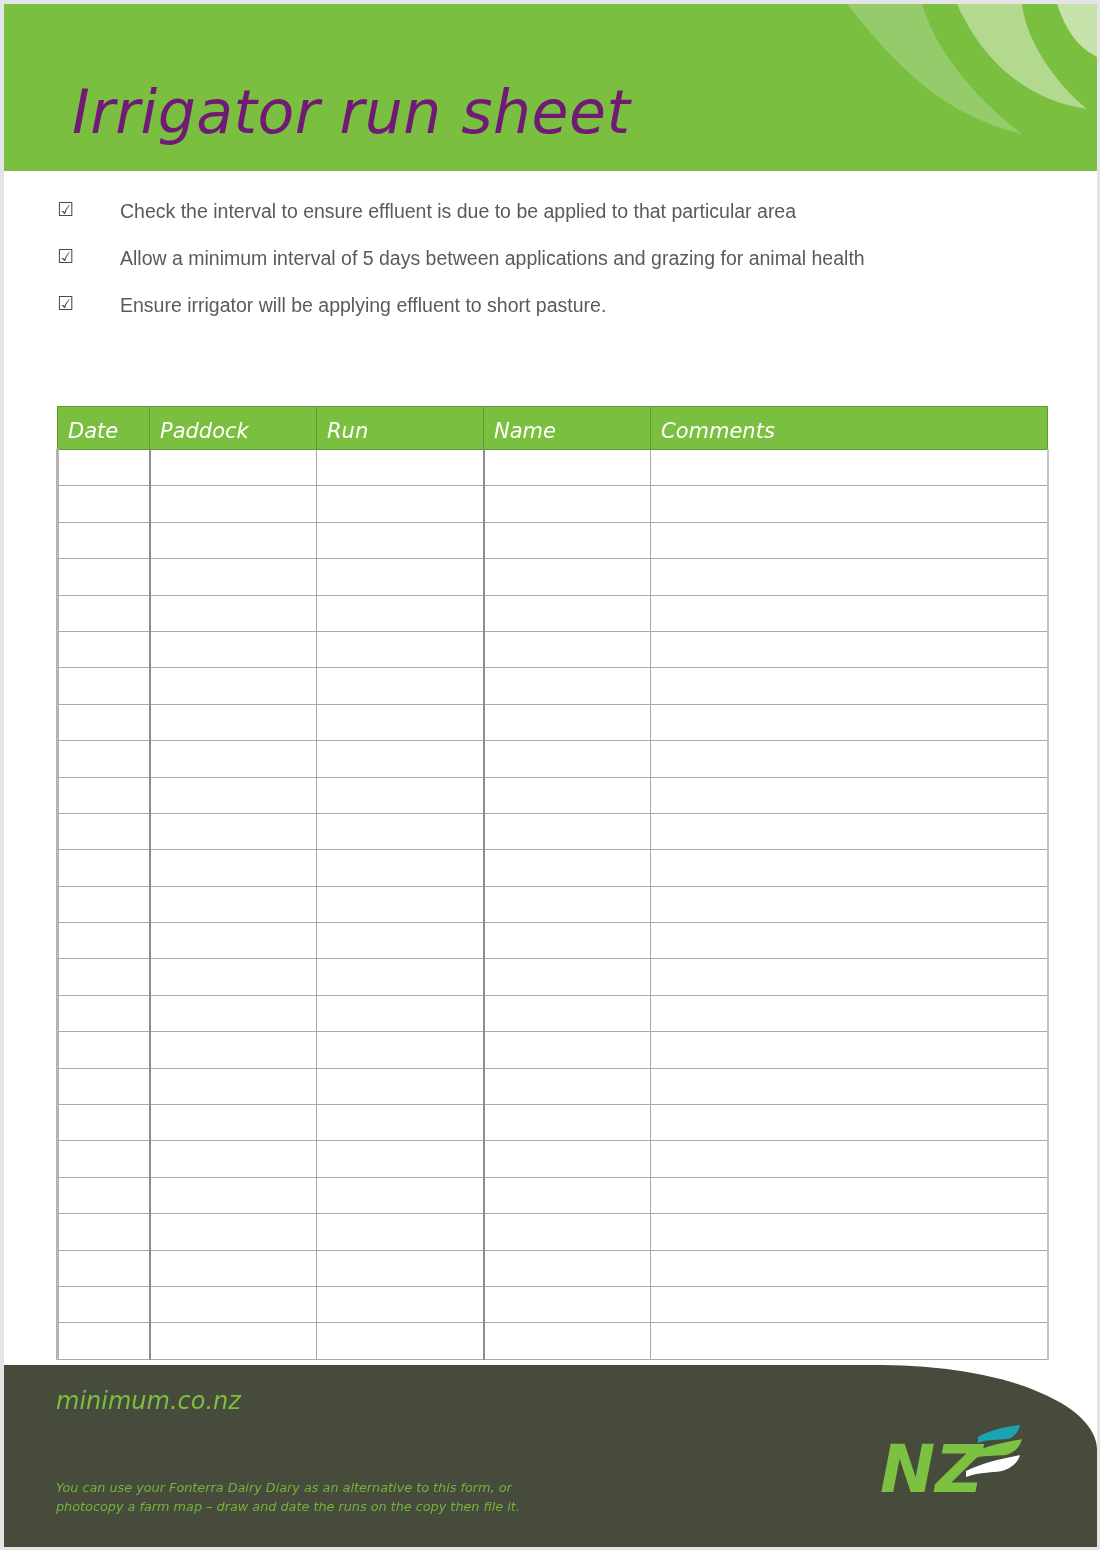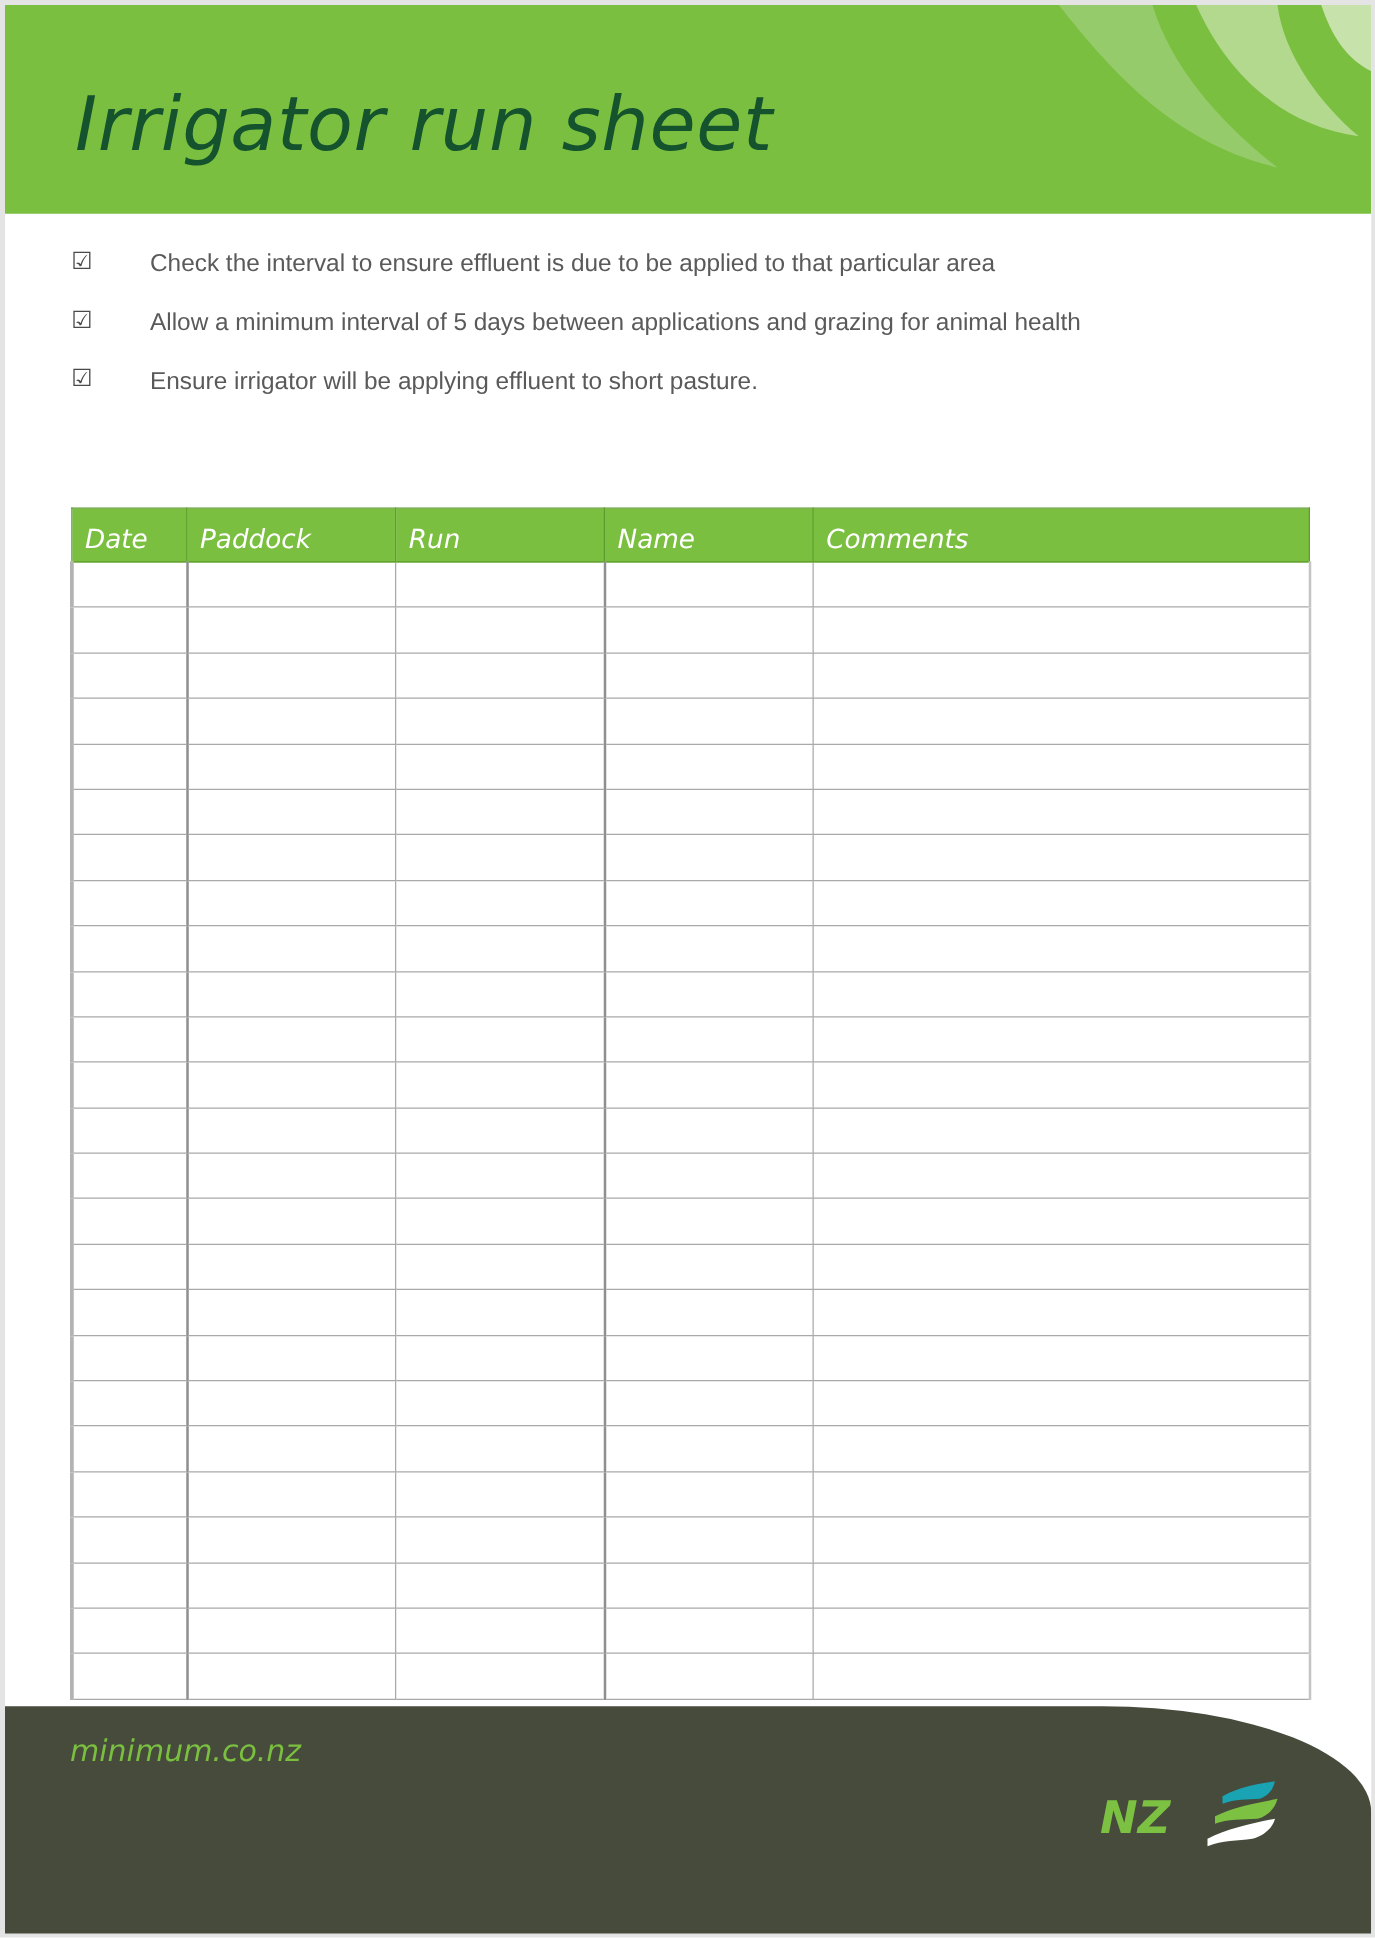--- a/index.html
+++ b/index.html
@@ -22,24 +22,24 @@
     width: 1093px; height: 167px;
     background: #7abf3f;
     overflow: hidden;
   }
   .header svg.swoosh { position: absolute; right: 0; top: 0; }
   .title {
     position: absolute; left: 52px; top: 62px;
     font-family: "DejaVu Sans", sans-serif;
     font-style: italic;
     font-size: 60px;
-    color: #14532d;
+    color: #701a75;
     letter-spacing: 0.5px;
     line-height: 1;
-    margin: 4px; font-weight: normal;
+    margin: 16px; font-weight: normal;
   }
   
   .checklist {
     position: absolute; left: 0; top: 196px;
     list-style: none; margin: 0; padding: 0;
   }
   .check-item {
     position: relative; height: 47px;
   }
   .check-box {
@@ -143,21 +143,21 @@
     font-size: 62px;
     line-height: 1;
     letter-spacing: -1px;
   }
   .logo-nz {
     position: absolute; left: 172px; top: 16px;
     font-family: "DejaVu Sans", sans-serif;
     font-style: italic;
     font-weight: bold;
     color: #7cc142;
-    font-size: 36px;
+    font-size: 66px;
     line-height: 1;
   }
   .logo-waves { position: absolute; left: 256px; top: 4px; }
 </style>
 </head>
 <body>
 
 <div class="page">
 
   <div class="header">
@@ -375,20 +375,24 @@
           <td><input type="text" style=""></td>
           <td><input type="text" style=""></td>
           <td><input type="text" style=""></td>
           <td><input type="text" style=""></td>
         </tr>
       </tbody>
   </table>
 
   <div class="footer">
     <p class="footer-url">minimum.co.nz</p>
+    <p class="footer-note">
+      <span>You can use your Fonterra Dairy Diary as an alternative to this form, or</span>
+      <span>photocopy a farm map – draw and date the runs on the copy then file it.</span>
+    </p>
     <div class="logo">
       <span class="logo-nz">NZ</span>
       <svg class="logo-waves" width="62" height="56" viewBox="0 0 62 56">
         <path d="M14 12 C 28 4, 42 2, 56 0 C 54 8, 50 12, 44 14 C 34 15, 24 14, 14 18 Z" fill="#1aa3b3"></path>
         <path d="M8 28 C 24 20, 40 18, 58 14 C 56 22, 50 28, 42 30 C 30 31, 18 30, 8 34 Z" fill="#7cc142"></path>
         <path d="M2 46 C 18 38, 36 34, 56 30 C 54 38, 46 44, 38 46 C 26 48, 14 47, 2 52 Z" fill="#ffffff"></path>
       </svg>
     </div>
   </div>
 </div>

